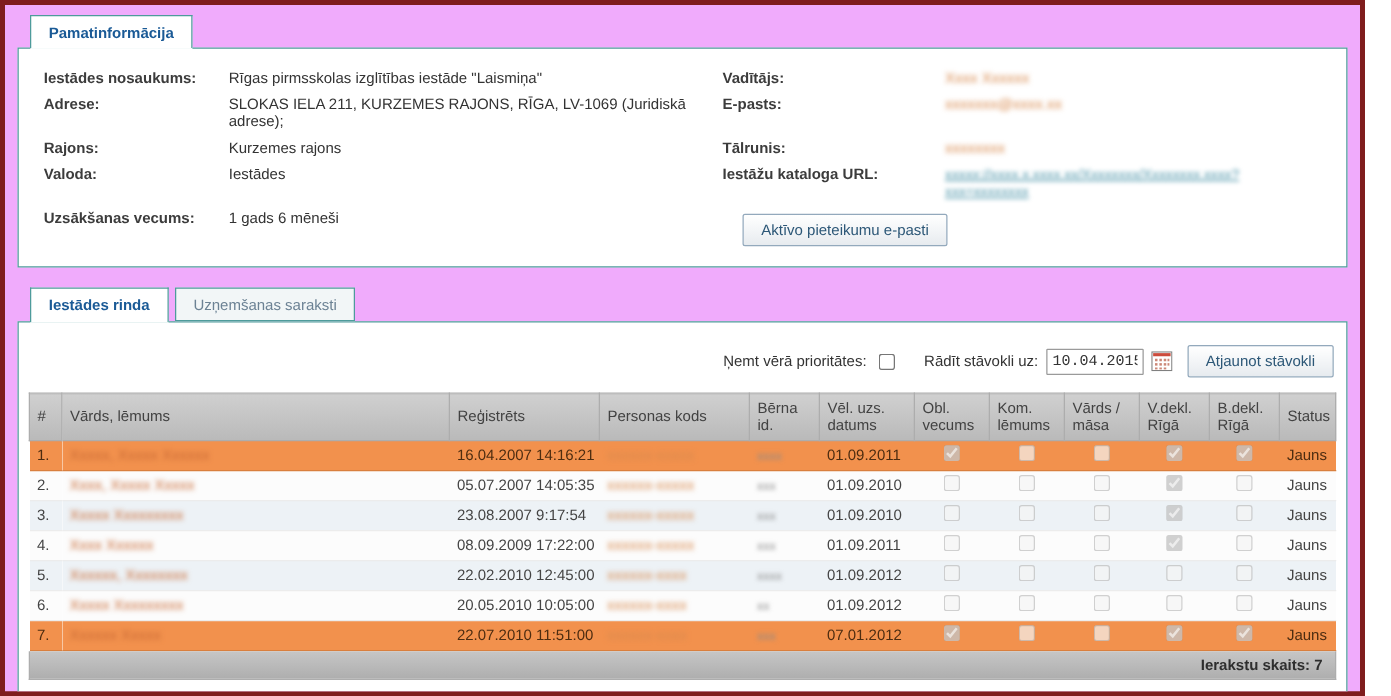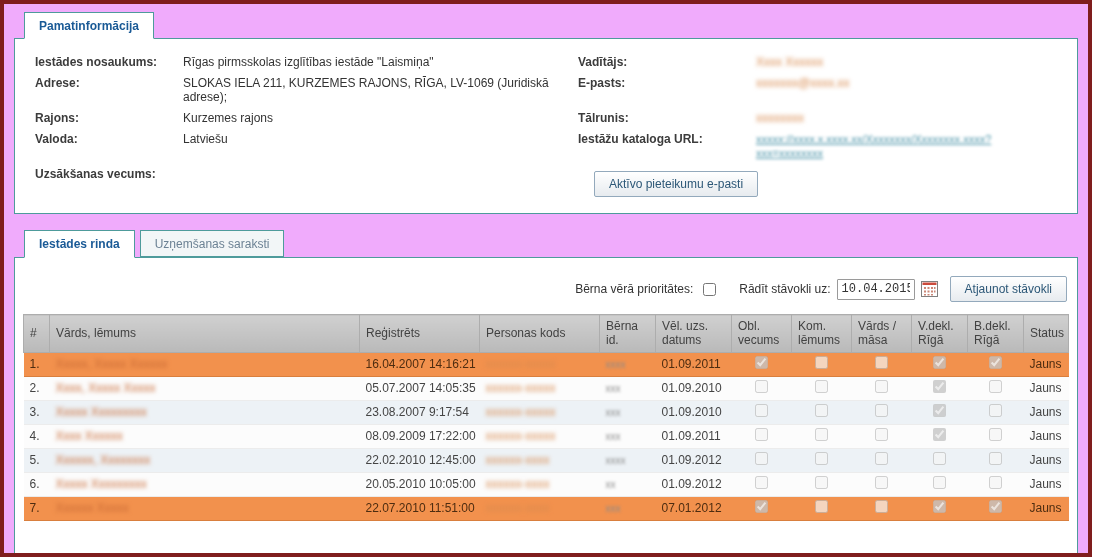--- a/index.html
+++ b/index.html
@@ -107,23 +107,24 @@
         <div class="lbl" style="grid-area:1/1">Iestādes nosaukums:</div>
         <div class="val" style="grid-area:1/2">Rīgas pirmsskolas izglītības iestāde "Laismiņa"</div>
 
         <div class="lbl" style="grid-area:2/1">Adrese:</div>
         <div class="val" style="grid-area:2/2">SLOKAS IELA 211, KURZEMES RAJONS, RĪGA, LV-1069 (Juridiskā adrese);</div>
 
         <div class="lbl" style="grid-area:3/1">Rajons:</div>
         <div class="val" style="grid-area:3/2">Kurzemes rajons</div>
 
         <div class="lbl" style="grid-area:4/1">Valoda:</div>
-        <div class="val" style="grid-area:4/2">Latviešu</div>
+        <div class="val" style="grid-area:4/2">Iestādes</div>
 
         <div class="lbl" style="grid-area:5/1">Uzsākšanas vecums:</div>
+        <div class="val" style="grid-area:5/2">1 gads 6 mēneši</div>
 
         <div class="lbl" style="grid-area:1/3">Vadītājs:</div>
         <div class="val" style="grid-area:1/4">
           <span class="masked mask-info">Xxxx Xxxxxx</span>
         </div>
 
         <div class="lbl" style="grid-area:2/3">E-pasts:</div>
         <div class="val" style="grid-area:2/4">
           <span class="masked mask-info">xxxxxxx@xxxx.xx</span>
         </div>
@@ -147,21 +148,21 @@
   </section>
 
   <section class="tabset2">
     <div class="tabbar">
       <div class="tab active">Iestādes rinda</div>
       <div class="tab">Uzņemšanas saraksti</div>
     </div>
     <div class="panel panel-queue">
 
       <div class="queue-controls">
-        <span class="ctl-label">Bērna vērā prioritātes:</span>
+        <span class="ctl-label">Ņemt vērā prioritātes:</span>
         <input type="checkbox" style="">
         <span class="ctl-label gap-left">Rādīt stāvokli uz:</span>
         <input type="text" class="date-input" value="10.04.2015" style="">
         <span class="cal">
           <svg width="17" height="16" viewBox="0 0 17 16" aria-hidden="true">
             <rect x="0.5" y="0.5" width="16" height="15" fill="#ffffff" stroke="#808080"></rect>
             <rect x="1.5" y="1.5" width="14" height="2.5" fill="#cc4b3c"></rect>
             <g fill="#cc8878">
               <rect x="3" y="6" width="2" height="2"></rect>
                 <rect x="6.5" y="6" width="2" height="2"></rect>
@@ -305,17 +306,20 @@
               <td>07.01.2012</td>
               <td class="c-check"><input type="checkbox" disabled="" checked="" style=""></td>
               <td class="c-check"><input type="checkbox" disabled="" style=""></td>
               <td class="c-check"><input type="checkbox" disabled="" style=""></td>
               <td class="c-check"><input type="checkbox" disabled="" checked="" style=""></td>
               <td class="c-check"><input type="checkbox" disabled="" checked="" style=""></td>
               <td class="c-status">Jauns</td>
             </tr>
           </tbody>
       </table>
+      <div class="table-footer">
+        <span>Ierakstu skaits: 7</span>
+      </div>
 
     </div>
   </section>
 
 </div>
 
 </body></html>

